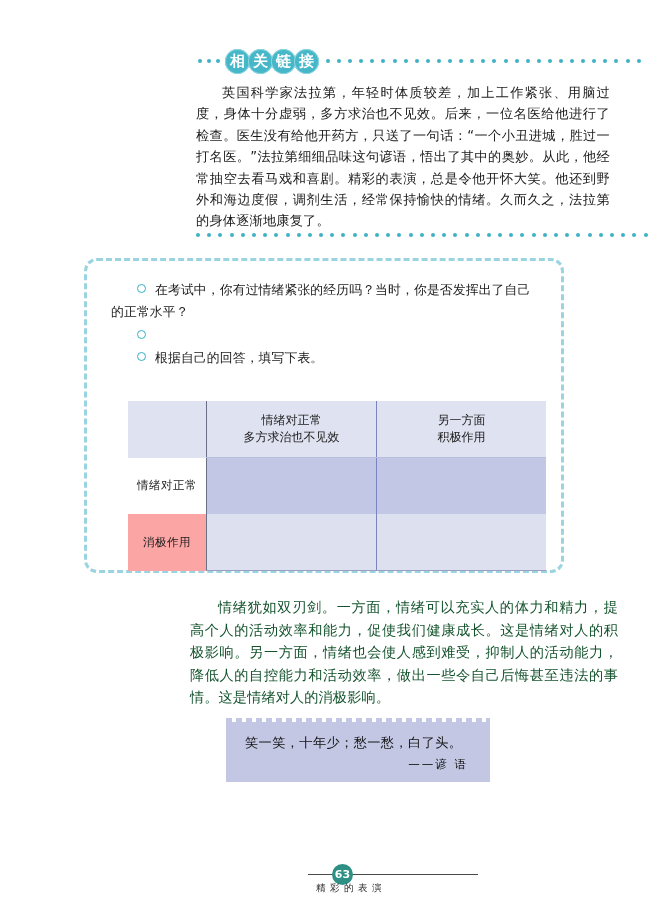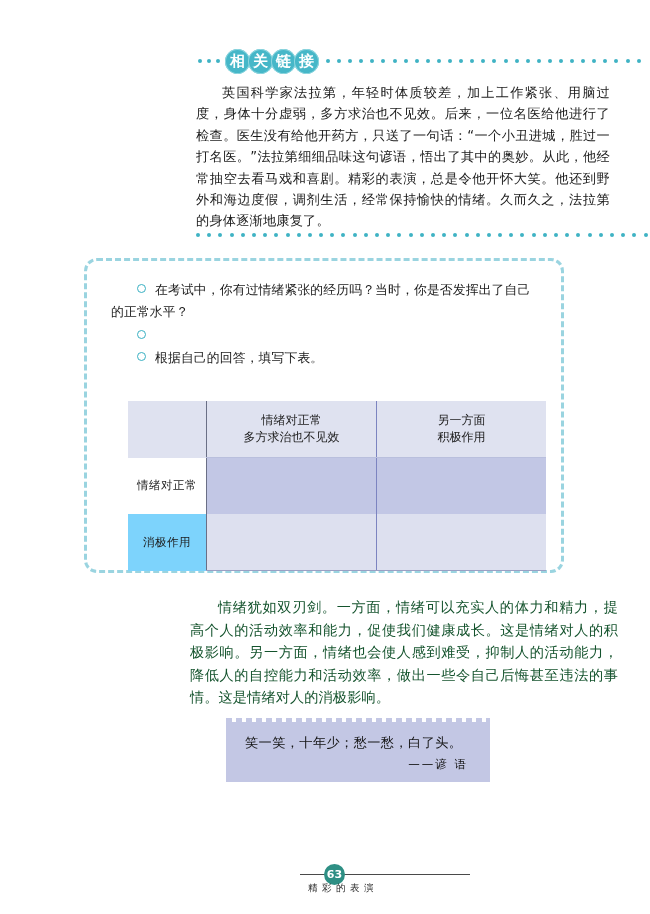--- a/index.html
+++ b/index.html
@@ -187,21 +187,21 @@
     color: #1b1b1b;
     text-align: center;
     padding: 0;
   }
   .tbl .col-label { width: 78px; }
   .tbl .hdr-row td { height: 56px; background: #dfe2f0; margin-left: 20px; }
   .tbl .hdr-row td.col-label { background: #dfe2f0; }
   .tbl .row-a td { height: 56px; background: #c2c7e5; }
   .tbl .row-a td.col-label { background: #ffffff; }
   .tbl .row-b td { height: 56px; background: #dde0ef; }
-  .tbl .row-b td.col-label { background: #7dd3fc; }
+  .tbl .row-b td.col-label { background: #fca5a5; }
 
   .tbl .vline-1 { border-left: 1.4px solid #6a6f86; }
   .tbl .vline-2 { border-left: 1.4px solid #7c84c0; }
   .tbl .row-b td.cell { border-bottom: 1.2px solid #9aa0c4; }
   .tbl .hdr-row td.cell { border-bottom: 1.2px solid #b9bfdd; }
 
   .tbl .col-label span {
     display: inline-block;
     font-size: 11.5px;
     letter-spacing: 0.5px;
@@ -260,21 +260,21 @@
     top: 35px;
     font-family: "DejaVu Sans", "Liberation Sans", sans-serif;
     font-size: 11.5px;
     color: #141414;
     letter-spacing: 2px;
   }
 
   
   .footer {
     position: absolute;
-    left: 8px;
+    left: 16px;
     top: 862px;
     width: 550px;
     height: 40px;
   }
   .footer-rule {
     position: absolute;
     left: 292px;
     top: 12px;
     width: 170px;
     height: 1px;

